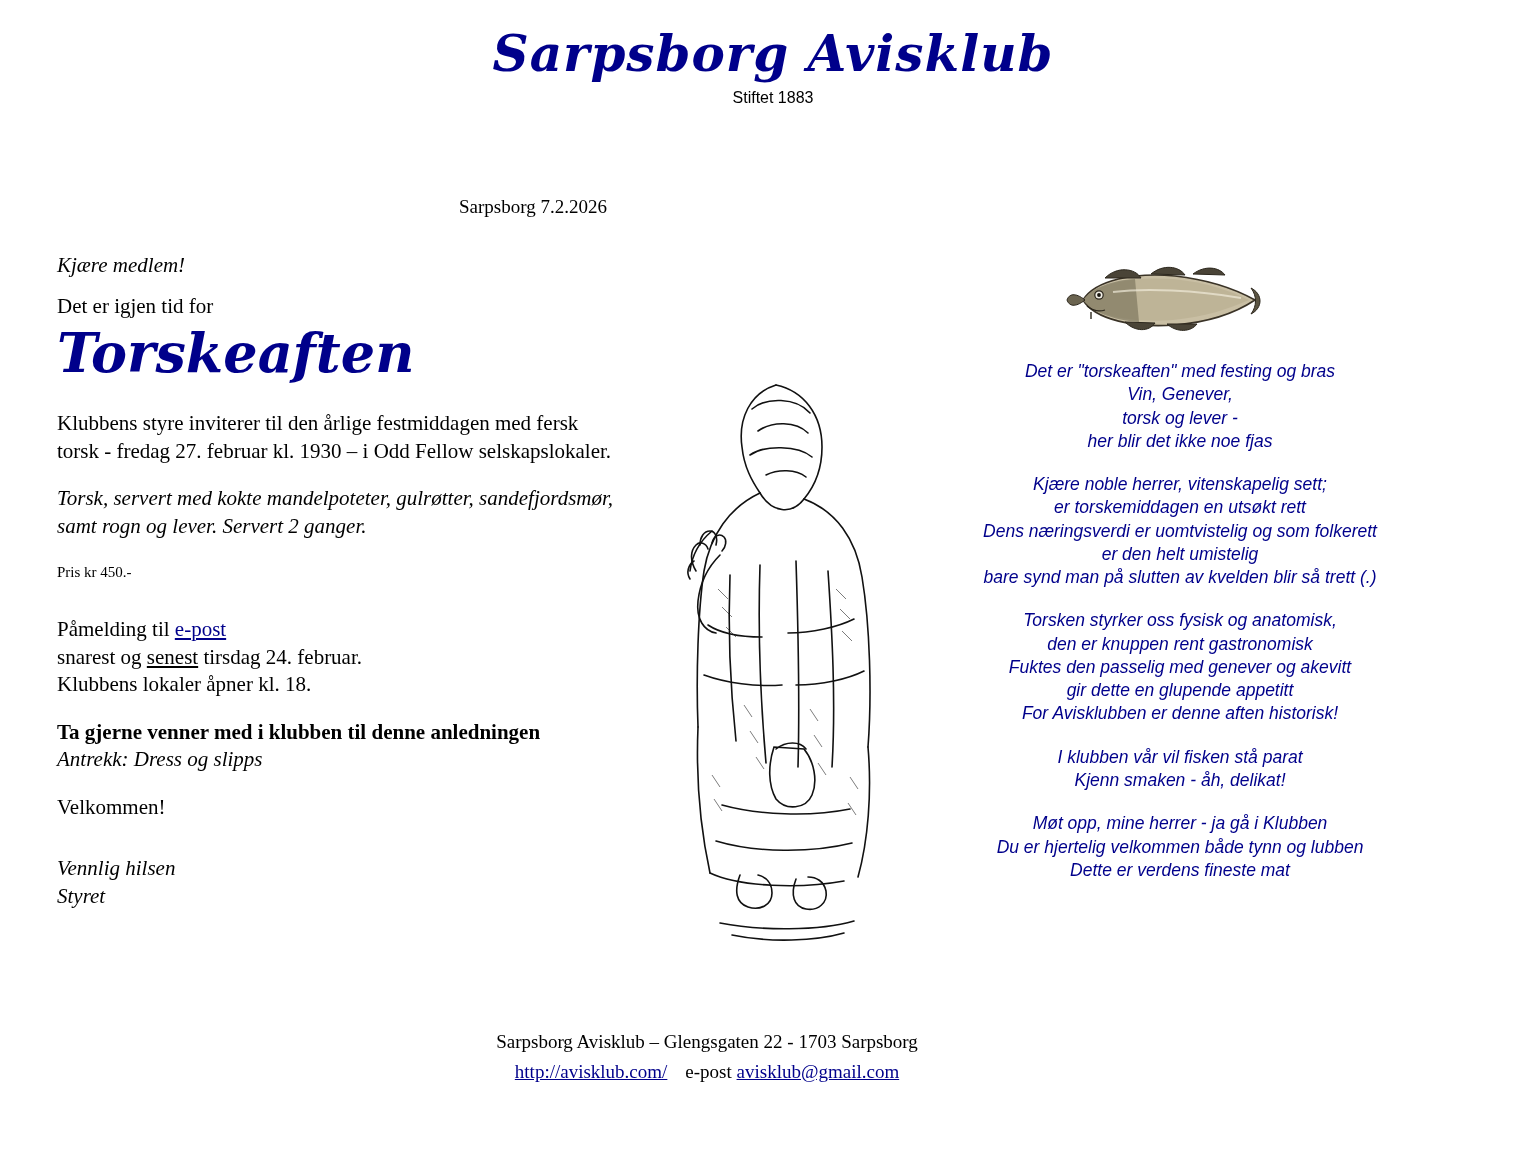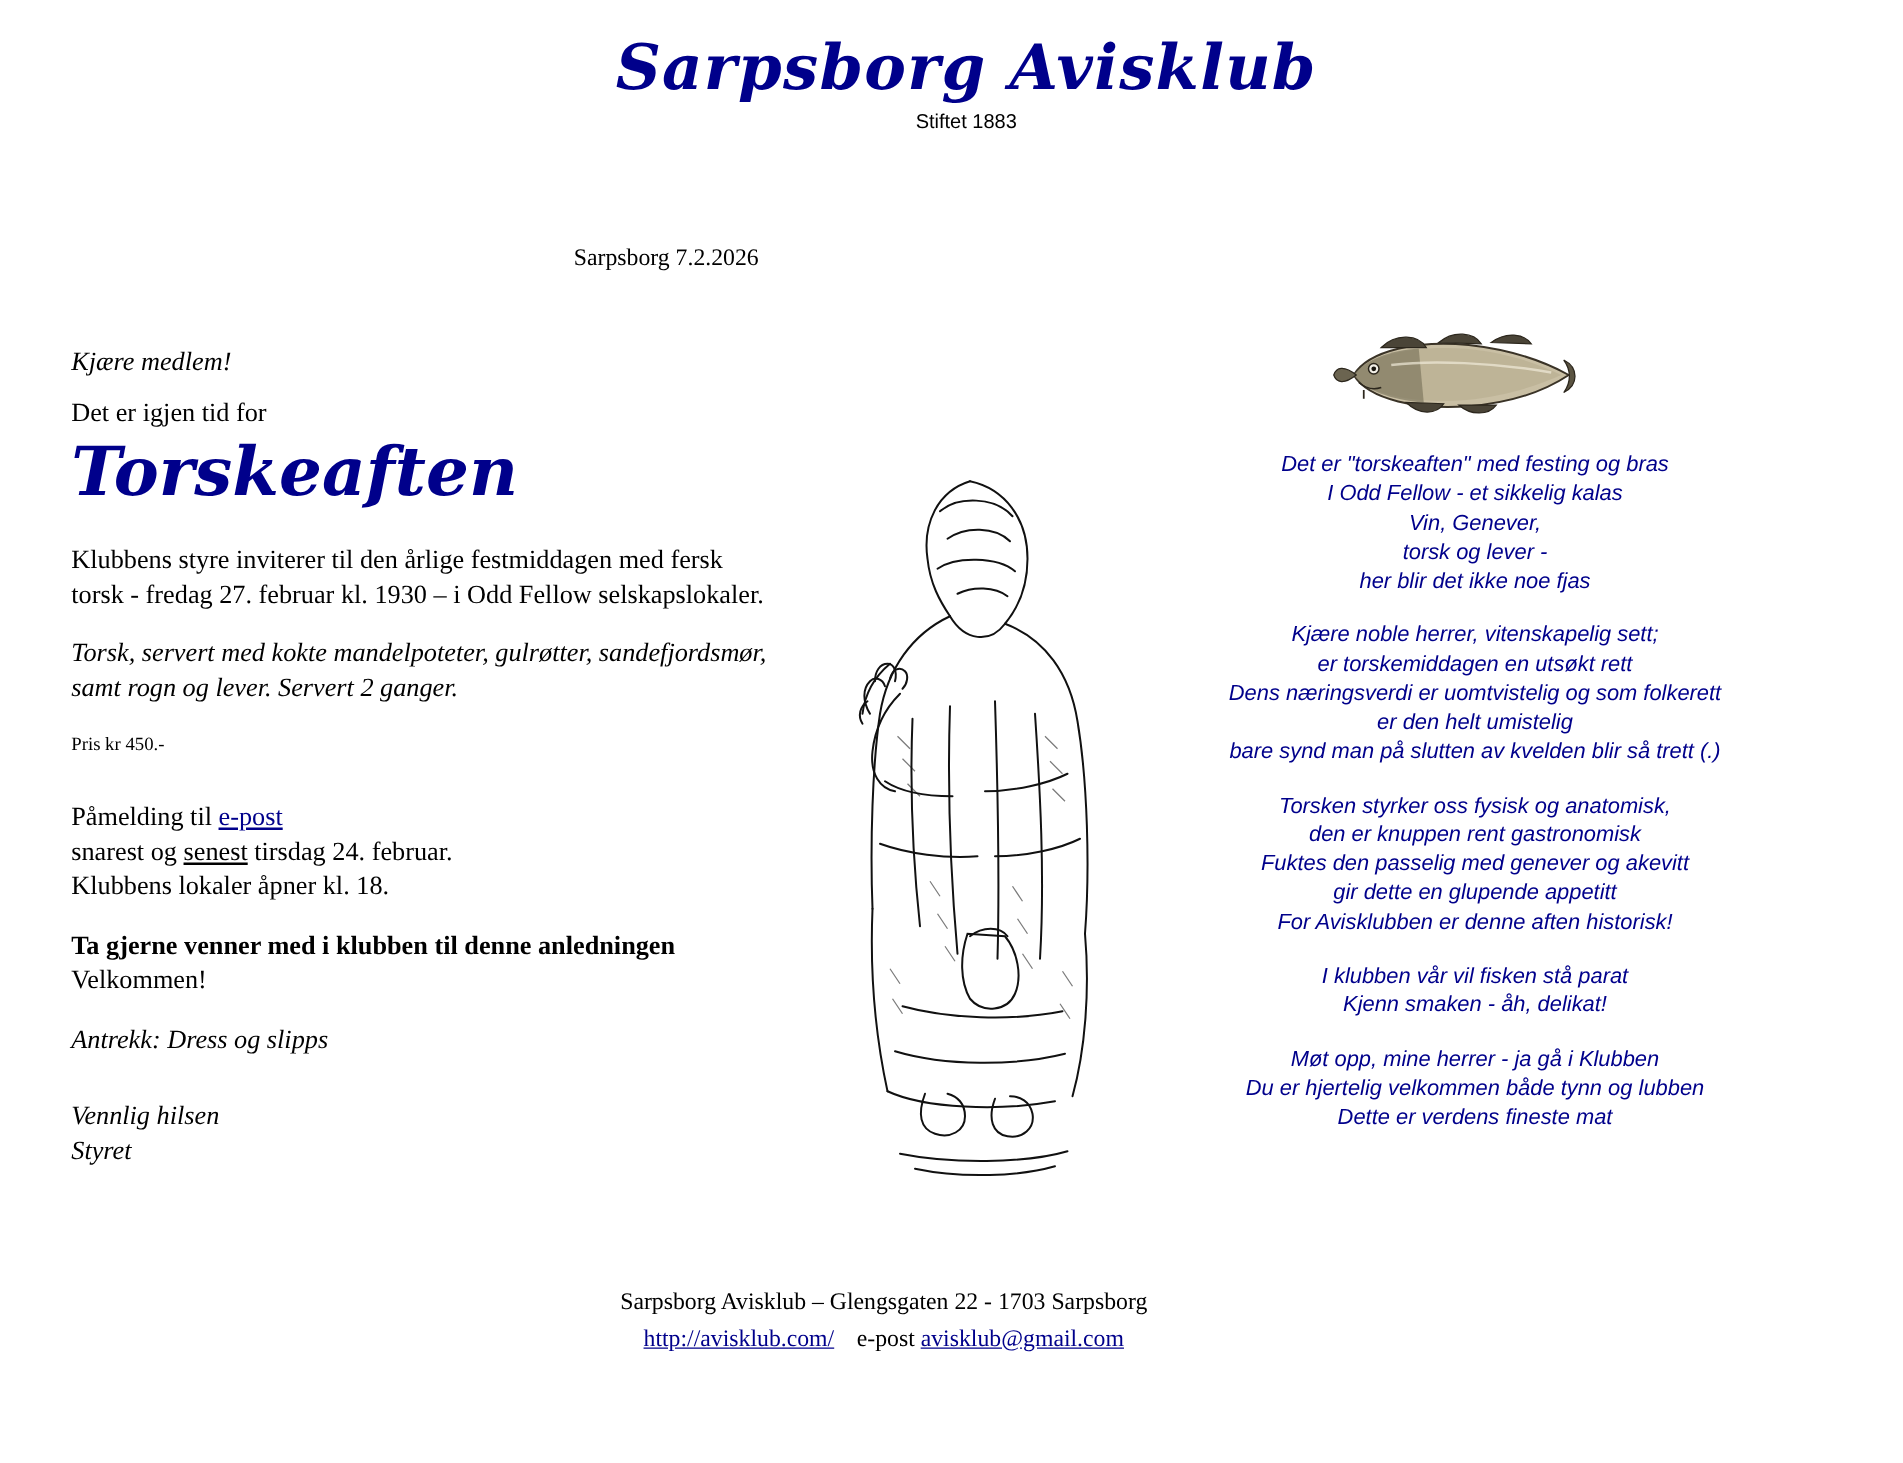--- a/index.html
+++ b/index.html
@@ -47,21 +47,21 @@
     position: absolute;
     top: 196px;
     left: 459px;
     font-size: 19px;
     font-family: "Liberation Serif", serif;
   }
 
   
   .left-col {
     position: absolute;
-    top: 276px;
+    top: 252px;
     left: 57px;
     width: 560px;
     font-size: 21px;
     line-height: 1.28;
   }
   .greeting {
     font-style: italic;
     font-size: 21px;
     margin: 0 0 14px 0;
   }
@@ -179,22 +179,22 @@
 
   <div class="para tight">
     <span>Påmelding til </span><a href="#">e-post</a>
   </div>
   <div class="para tight">
     <span>snarest og </span><span class="underline">senest</span><span> tirsdag 24. februar.</span>
   </div>
   <div class="para">Klubbens lokaler åpner kl. 18.</div>
 
   <div class="bold-line">Ta gjerne venner med i klubben til denne anledningen</div>
+  <div class="para italic">Antrekk: Dress og slipps</div>
   <div class="para">Velkommen!</div>
-  <div class="para italic">Antrekk: Dress og slipps</div>
 
   <div class="para italic tight" style="margin-top:34px">Vennlig hilsen</div>
   <div class="para italic">Styret</div>
 </div>
 
 <div class="fish">
   <svg width="200" height="72" viewBox="0 0 200 72">
     <g>
       <path d="M18 38 C30 18, 70 10, 110 14 C146 18, 172 28, 190 38 C172 50, 146 60, 110 63 C70 66, 30 58, 18 38 Z" fill="#c9bfa4" stroke="#3a3327" stroke-width="1.6"></path>
       <path d="M18 38 C30 22, 66 14, 108 17 C140 20, 166 29, 184 38 C166 46, 140 55, 108 58 C66 61, 30 54, 18 38 Z" fill="#b8ad90" opacity="0.65"></path>
@@ -270,21 +270,20 @@
       <path d="M210 334 L218 346 M214 360 L222 372 M218 388 L226 400"></path>
       <path d="M112 400 L120 412 M114 424 L122 436"></path>
       <path d="M250 402 L258 414 M248 428 L256 440"></path>
     </g>
   </svg>
 </div>
 
 <div class="poem">
   <div class="stanza">
     <div>Det er "torskeaften" med festing og bras</div>
-    <div>I Odd Fellow - et sikkelig kalas</div>
     <div>Vin, Genever,</div>
     <div>torsk og lever -</div>
     <div>her blir det ikke noe fjas</div>
   </div>
   <div class="stanza">
     <div>Kjære noble herrer, vitenskapelig sett;</div>
     <div>er torskemiddagen en utsøkt rett</div>
     <div>Dens næringsverdi er uomtvistelig og som folkerett</div>
     <div>er den helt umistelig</div>
     <div>bare synd man på slutten av kvelden blir så trett (.)</div>

